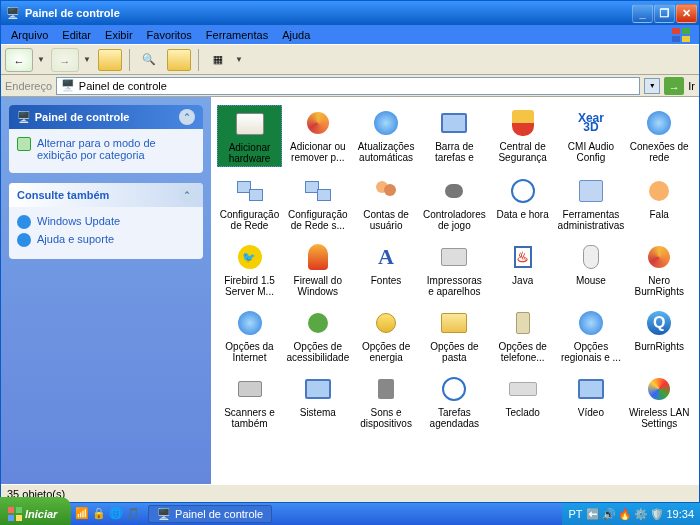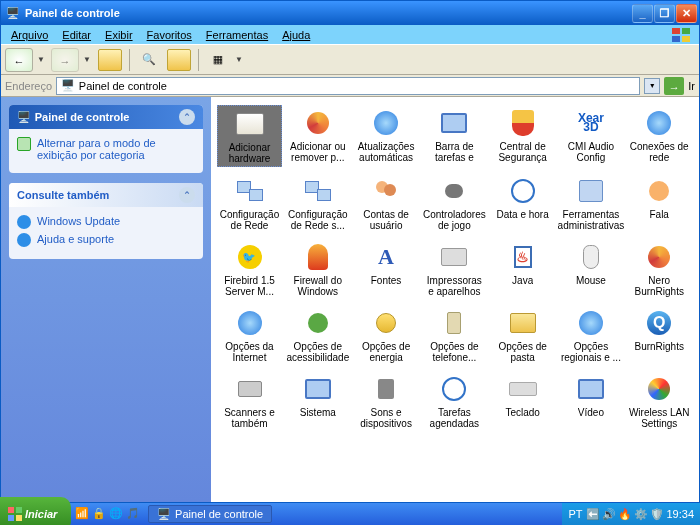--- a/index.html
+++ b/index.html
@@ -7,21 +7,21 @@
 
 .window { width: 700px; height: 503px; display: flex; flex-direction: column; border: 1px solid #0a5bc4; }
 
 .titlebar { height: 24px; background: linear-gradient(to bottom, #3a94ff, #0a5bc4); display: flex; align-items: center; padding: 0 2px 0 4px; color: white; font-weight: bold; font-size: 13px; }
 .titlebar .icon { width: 16px; height: 16px; margin-right: 4px; display: flex; align-items: center; justify-content: center; }
 .titlebar .title { flex: 1; }
 .winbtn { width: 21px; height: 19px; margin-left: 1px; border: 1px solid #fff4; border-radius: 3px; display: flex; align-items: center; justify-content: center; color: #fff; font-weight: bold; font-size: 11px; }
 .winbtn.min, .winbtn.max { background: linear-gradient(#5aa9f5, #1b63c3); }
 .winbtn.close { background: linear-gradient(#f58b5a, #d12c0a); }
 
-.menubar { height: 20px; background: #7dd3fc; display: flex; align-items: center; padding: 0 4px; gap: 2px; border-bottom: 1px solid #fff; text-decoration: underline; }
+.menubar { height: 20px; background: #3b82f6; display: flex; align-items: center; padding: 0 4px; gap: 2px; border-bottom: 1px solid #fff; }
 .menuitem { padding: 2px 6px; }
 .winlogo { margin-left: auto; width: 28px; height: 18px; display:flex;align-items:center;justify-content:center; }
 
 .toolbar { height: 30px; background: #ece9d8; display: flex; align-items: center; padding: 0 4px; gap: 4px; border-bottom: 1px solid #aca899; }
 .tbtn { width: 26px; height: 26px; border-radius: 4px; display: flex; align-items: center; justify-content: center; }
 .tbtn.nav { width: 28px; height: 24px; background: radial-gradient(#fff,#d9f2cf); border-radius: 3px; border:1px solid #b0b0a0;}
 .tbtn.folder { width:24px;height:22px;background:linear-gradient(#fff1b5,#f0c44b);border:1px solid #c0a435;border-radius:2px; }
 .sep { width: 1px; height: 22px; background: #aca899; margin: 0 2px; }
 .dd { width: 10px; font-size:8px; color:#444; }
 
@@ -41,21 +41,21 @@
 .collapse-btn { width:16px;height:16px;border-radius:8px;background:#cbdced;color:#4e79c1;display:flex;align-items:center;justify-content:center;font-size:9px;}
 .panelbody { padding: 6px 8px 10px 8px; color: #215dc6; border-radius: 9px; }
 .panelbody .row { display: flex; align-items: flex-start; gap: 6px; padding: 2px 0; }
 .panelbody .ricon { width:14px;height:14px;border:1px solid #28a528;border-radius:2px;background:#b8e4b3;flex-shrink:0;}
 .panelbody .bicon{width:14px;height:14px;border-radius:7px;background:#2d8ee7;flex-shrink:0;}
 .panelbody .qicon{width:14px;height:14px;border-radius:7px;background:#2d8ee7;flex-shrink:0;}
 
 .iconarea { flex: 1; padding: 8px 6px; overflow: hidden; }
 .icongrid { display: grid; grid-template-columns: repeat(7, 1fr); gap: 6px 2px; }
 .appicon { display: flex; flex-direction: column; align-items: center; text-align: center; width: 65px; cursor: pointer; padding:2px;}
-.appicon.sel { border:1px dotted #6b8fd6; background:#737373; }
+.appicon.sel { border:1px dotted #6b8fd6; background:#15803d; }
 .appicon .ic { width: 32px; height: 32px; margin-bottom: 2px; position: relative; display:flex;align-items:center;justify-content:center;}
 .appicon .lbl { font-size: 10px; line-height: 11px; max-height: 22px; overflow: hidden; }
 
 .ic-box { width:28px;height:22px;border:1px solid #888;border-radius:2px;background:linear-gradient(#fff,#e8e4d6);}
 .ic-shield{width:22px;height:26px;background:linear-gradient(to bottom,#f5c445 50%,#de3d2c 50%);border-radius:3px 3px 10px 10px;}
 .ic-globe{width:24px;height:24px;border-radius:12px;background:radial-gradient(#a6d9fb,#2c7fe0);}
 .ic-folder{width:26px;height:20px;background:linear-gradient(#fae79a,#edc34e);border:1px solid #bb9933;border-radius:2px;}
 .ic-clock{width:24px;height:24px;border-radius:12px;background:#fff;border:2px solid #3273c8;}
 .ic-java{width:18px;height:22px;border:2px solid #3c6db4;background:#fff;display:flex;align-items:center;justify-content:center;color:#d43;font-weight:bold;font-size:14px;}
 .ic-mouse{width:16px;height:24px;background:#eee;border:1px solid #999;border-radius:8px 8px 10px 10px;}
@@ -329,29 +329,29 @@
             <div class="lbl">Opções de acessibilidade</div>
           </div>
           <div class="appicon">
             <div class="ic">
               <div class="ic-power"></div>
             </div>
             <div class="lbl">Opções de energia</div>
           </div>
           <div class="appicon">
             <div class="ic">
+              <div class="ic-folder"></div>
+            </div>
+            <div class="lbl">Opções de pasta</div>
+          </div>
+          <div class="appicon">
+            <div class="ic">
               <div class="ic-phone"></div>
             </div>
             <div class="lbl">Opções de telefone...</div>
-          </div>
-          <div class="appicon">
-            <div class="ic">
-              <div class="ic-folder"></div>
-            </div>
-            <div class="lbl">Opções de pasta</div>
           </div>
           <div class="appicon">
             <div class="ic">
               <div class="ic-globe"></div>
             </div>
             <div class="lbl">Opções regionais e ...</div>
           </div>
           <div class="appicon">
             <div class="ic">
               <div class="ic-q">Q</div>
@@ -397,20 +397,23 @@
           <div class="appicon">
             <div class="ic">
               <div class="ic-wifi"></div>
             </div>
             <div class="lbl">Wireless LAN Settings</div>
           </div>
         </div>
     </div>
   </div>
 
+  <div class="statusbar">
+    <span>35 objeto(s)</span>
+  </div>
 </div>
 
 <div class="taskbar">
   <div class="startbtn">
     <svg width="14" height="14">
         <rect x="0" y="0" width="6" height="6" fill="#f66"></rect>
         <rect x="8" y="0" width="6" height="6" fill="#6c6"></rect>
         <rect x="0" y="8" width="6" height="6" fill="#69f"></rect>
         <rect x="8" y="8" width="6" height="6" fill="#fd6"></rect>
       </svg>

